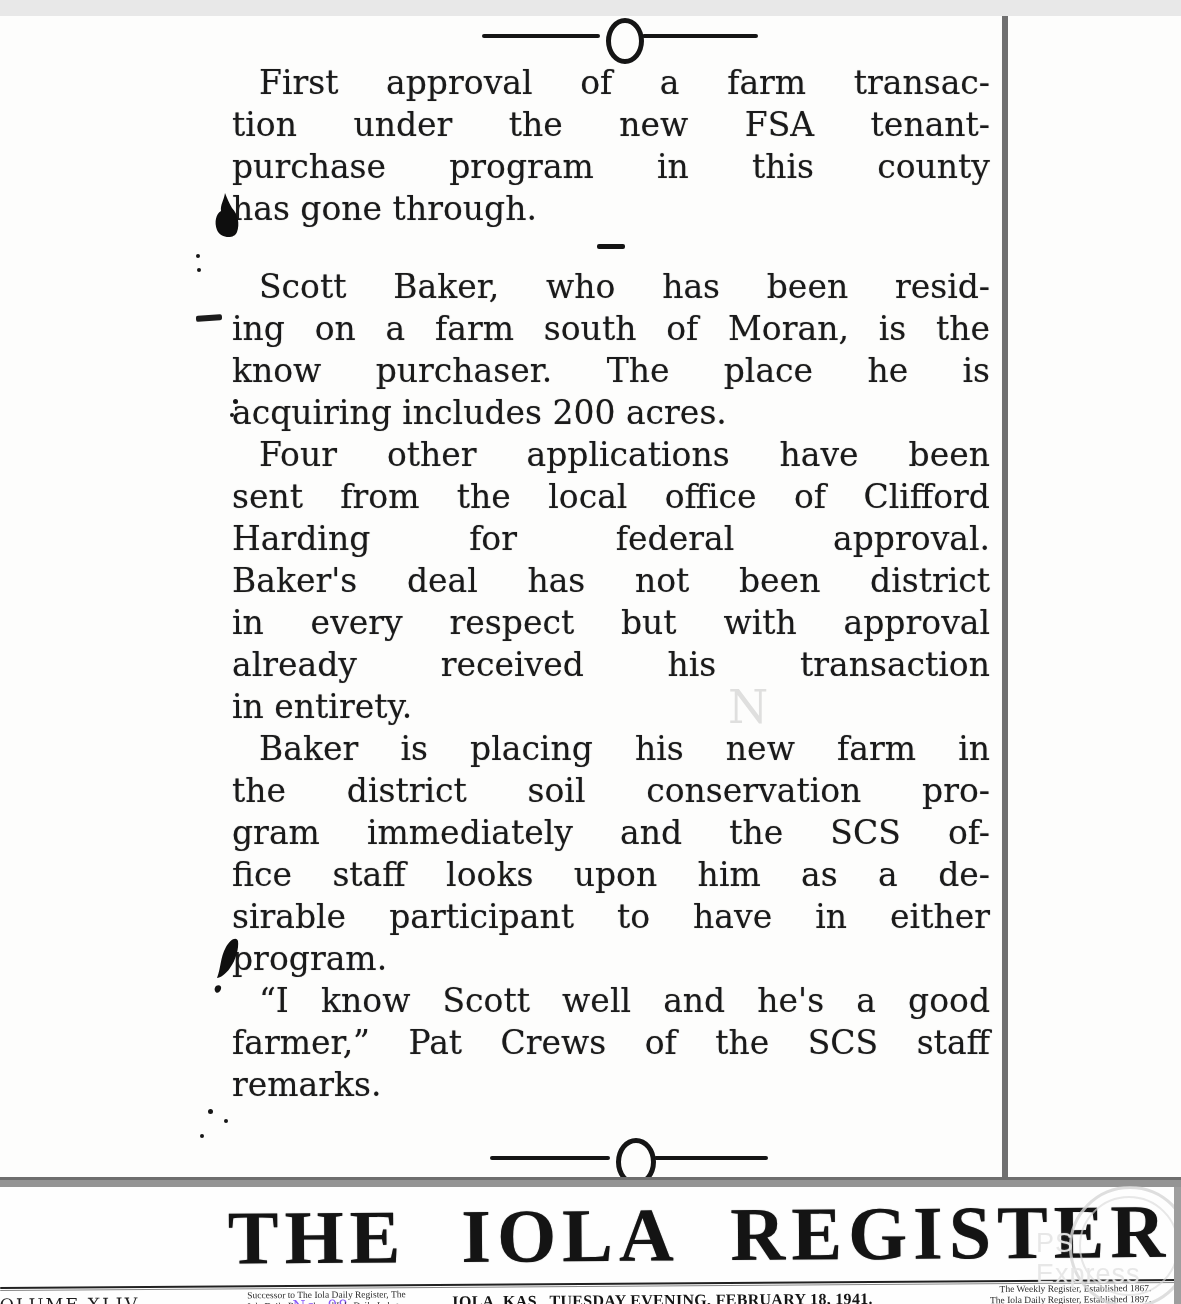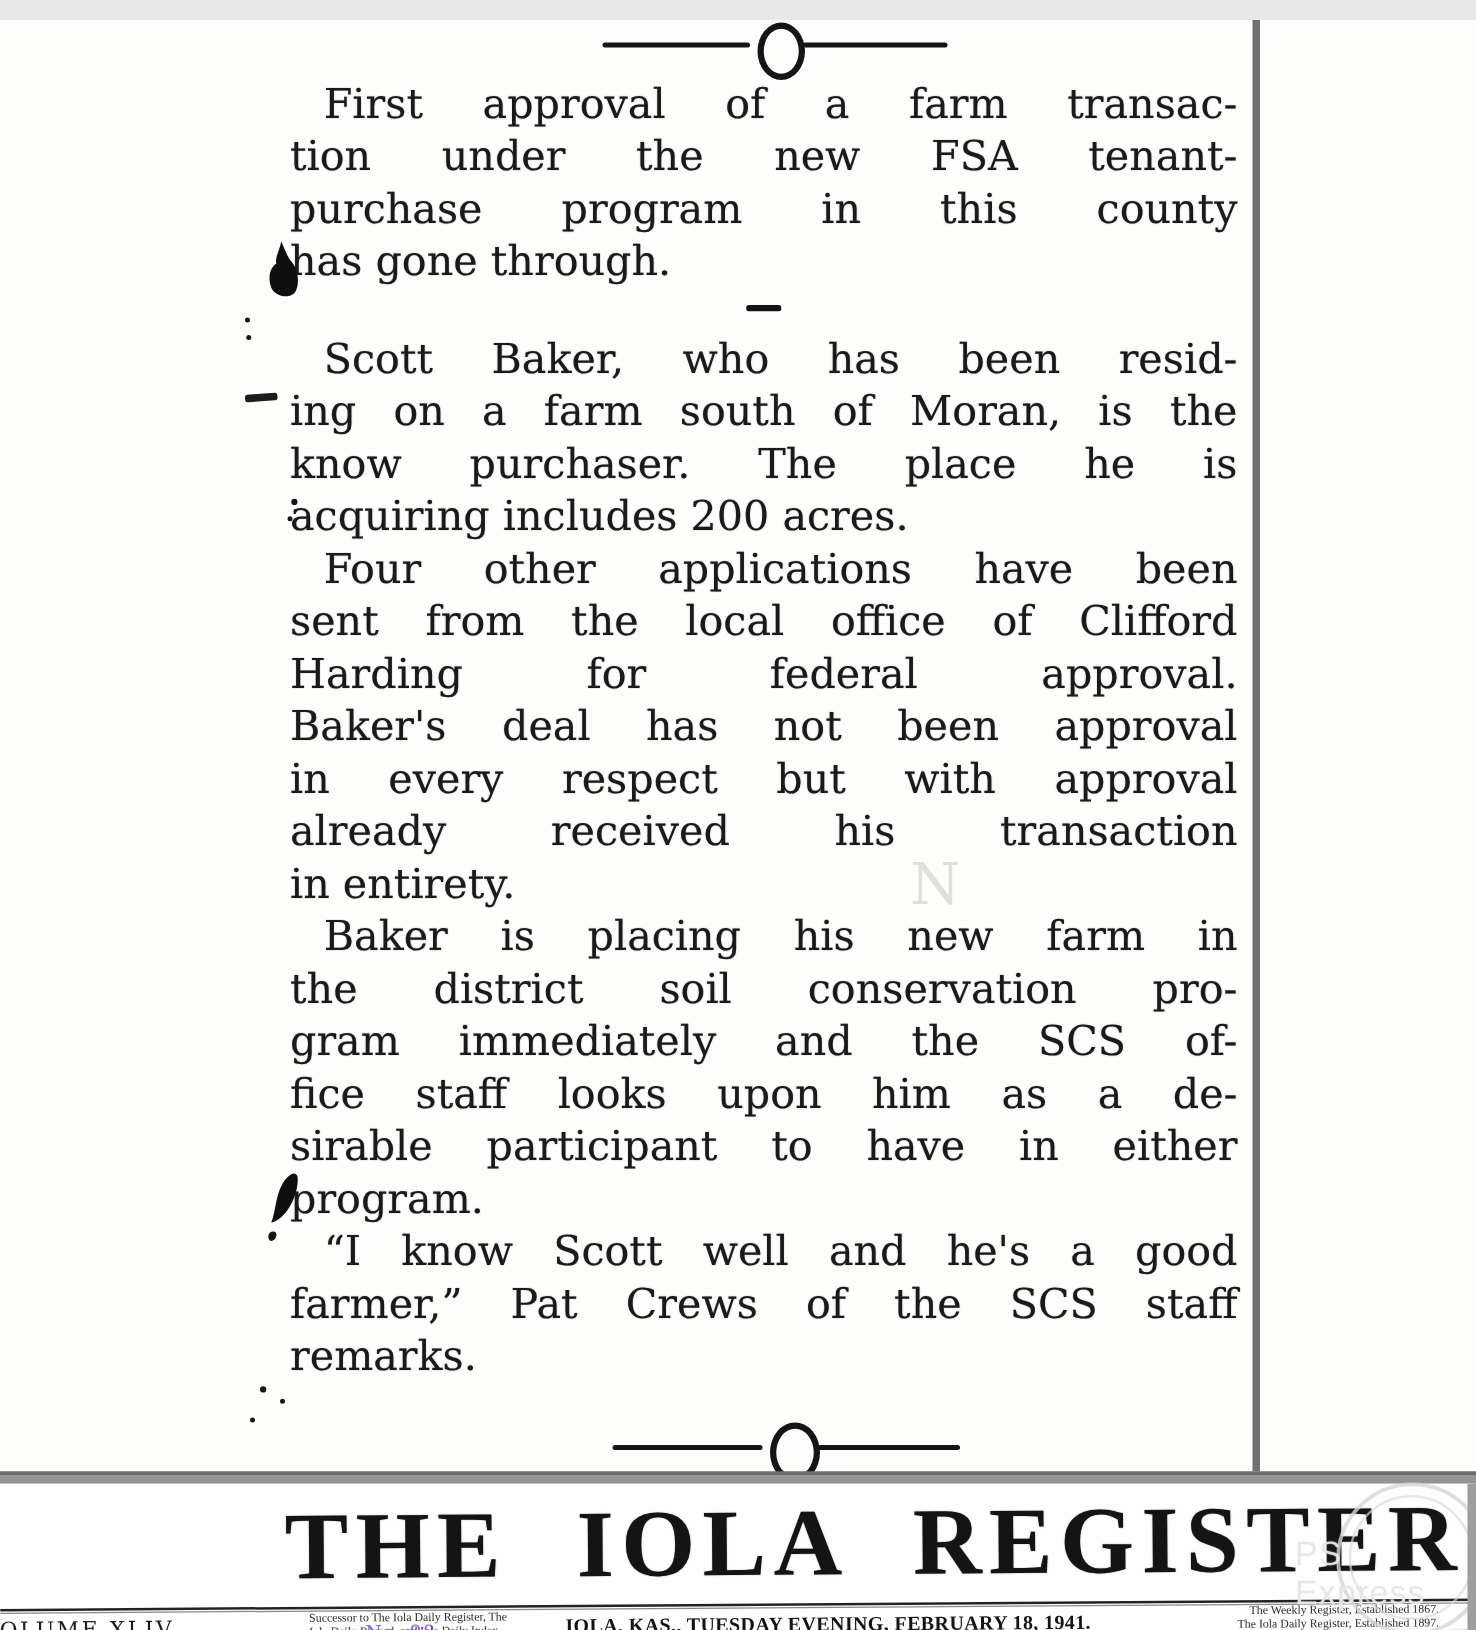--- a/index.html
+++ b/index.html
@@ -80,21 +80,21 @@
       <div class="dash-row">
         <div class="dash"></div>
       </div>
       <div class="line indent">Scott Baker, who has been resid-</div>
       <div class="line">ing on a farm south of Moran, is the</div>
       <div class="line">know purchaser.  The place he is</div>
       <div class="line last">acquiring includes 200 acres.</div>
       <div class="line indent"><span class="hl-bar" style="left: -16px; right: -4px;"></span>Four other applications have been</div>
       <div class="line"><span class="hl-bar" style="left: -28px; right: -8px;"></span>sent from the local office of Clifford</div>
       <div class="line"><span class="hl-bar" style="left: 0px; right: 38px;"></span>Harding for federal approval.</div>
-      <div class="line">Baker's deal has not been approval</div>
+      <div class="line">Baker's deal has not been district</div>
       <div class="line">in every respect but with approval</div>
       <div class="line">already received his transaction</div>
       <div class="line last">in entirety.</div>
       <div class="line indent">Baker is placing his new farm in</div>
       <div class="line">the district soil conservation pro-</div>
       <div class="line">gram immediately and the SCS of-</div>
       <div class="line">fice staff looks upon him as a de-</div>
       <div class="line">sirable participant to have in either</div>
       <div class="line last">program.</div>
       <div class="line indent">“I know Scott well and he's a good</div>

